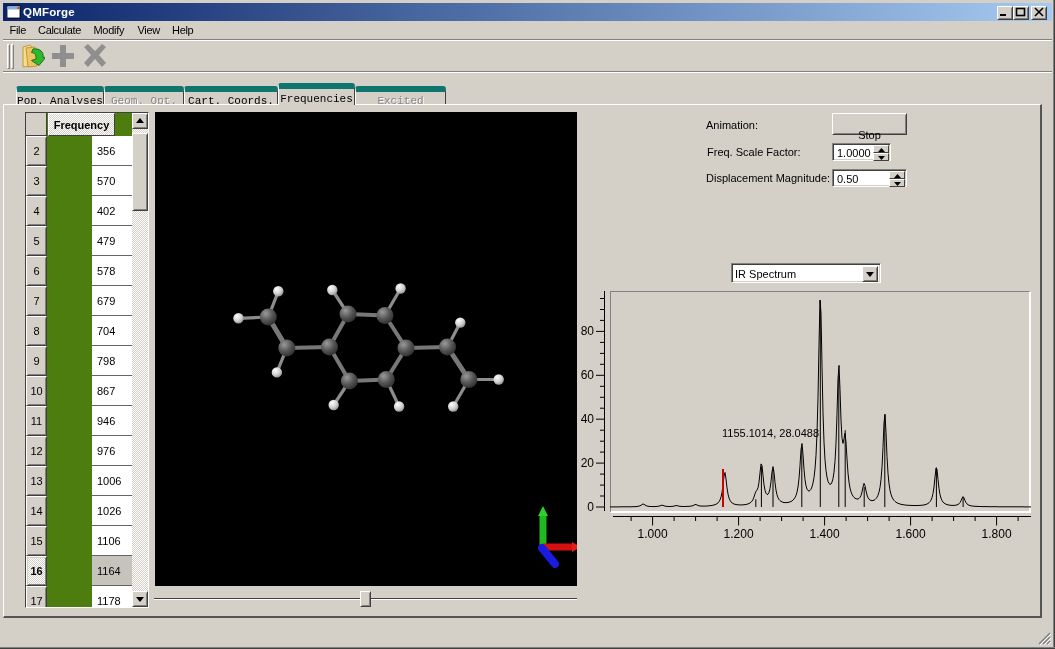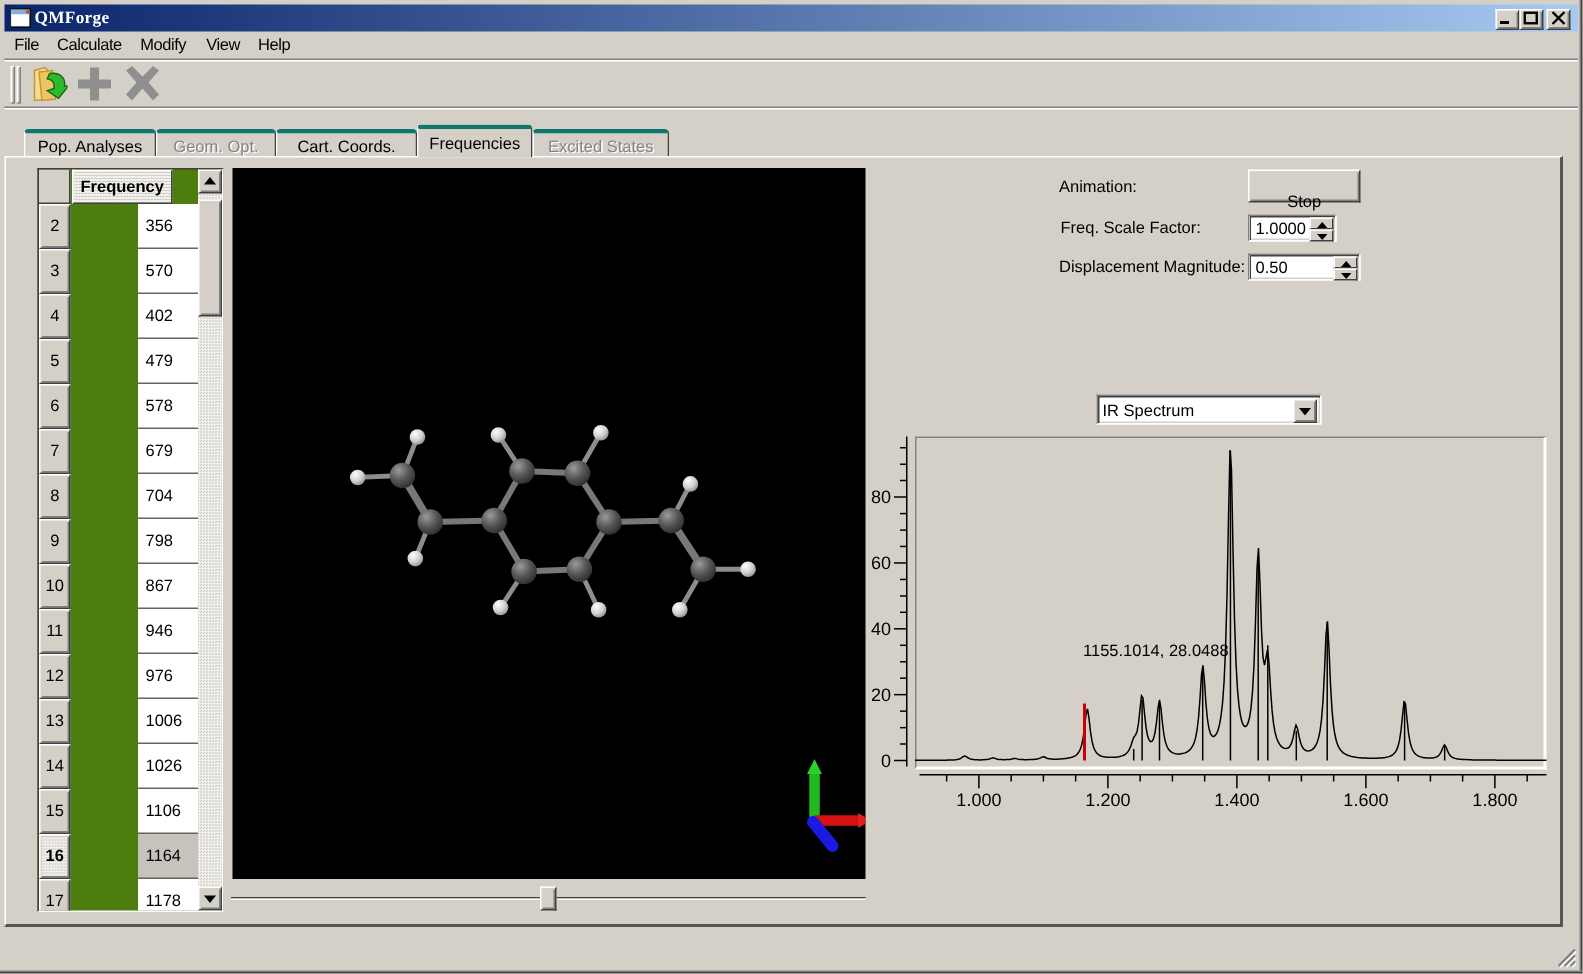--- a/index.html
+++ b/index.html
@@ -4,33 +4,33 @@
 <style>
 * { margin:0; padding:0; box-sizing:border-box; }
 html,body { width:1055px; height:649px; overflow:hidden; }
 body { font-family:"Liberation Sans", sans-serif; background:#d4d0c8; position:relative; font-size:12px; color:#000; }
 .abs { position:absolute; }
 
 #frame-r { position:absolute; right:0; top:0; width:2px; height:649px; background:#808080; border-right:1px solid #404040; }
 #frame-b { position:absolute; left:0; bottom:0; width:1055px; height:2px; background:#808080; border-bottom:1px solid #404040; }
 
 #titlebar { position:absolute; left:3px; top:3px; width:1049px; height:18px; background:linear-gradient(to right,#0a246a,#a6caf0); }
-#title-text { position:absolute; left:20px; top:2.5px; color:#fff; font-weight:bold; font-size:11.5px; letter-spacing:0.2px;font-family:Liberation Serif, serif; }
+#title-text { position:absolute; left:20px; top:2.5px; color:#fff; font-weight:bold; font-size:11.5px; letter-spacing:0.2px; }
 .winbtn { position:absolute; top:3px; width:16px; height:14px; background:#d4d0c8; border:1px solid; border-color:#fff #404040 #404040 #fff; box-shadow:inset 1px 1px 0 #d4d0c8, inset -1px -1px 0 #808080; font-size:10px; text-align:center; line-height:12px; }
 
 #menubar { position:absolute; left:3px; top:21px; width:1049px; height:18px; }
 .menu-item { position:absolute; top:3px; font-size:11px; letter-spacing:-0.3px; }
 
 #tb-sep1 { position:absolute; left:3px; top:39px; width:1049px; height:2px; border-top:1px solid #808080; border-bottom:1px solid #fff; }
 #toolbar { position:absolute; left:3px; top:41px; width:1049px; height:31px; }
 #tb-sep2 { position:absolute; left:3px; top:71px; width:1049px; height:2px; border-top:1px solid #808080; border-bottom:1px solid #fff; }
 #tb-grip { position:absolute; left:4px; top:3px; width:3px; height:25px; border:1px solid; border-color:#fff #808080 #808080 #fff; background:#d4d0c8; }
 #tb-grip2 { position:absolute; left:8px; top:3px; width:3px; height:25px; border:1px solid; border-color:#fff #808080 #808080 #fff; background:#d4d0c8; }
 
-.tab { position:absolute; top:86px; height:18px; background:#d4d0c8; border-top:3px solid #0f766e; border-left:1px solid #fff; border-right:1px solid #404040; border-top-left-radius:3px; border-top-right-radius:3px; text-align:center; font-size:11px; padding-top:3px; }
+.tab { position:absolute; top:86px; height:18px; background:#d4d0c8; border-top:6px solid #0f766e; border-left:1px solid #fff; border-right:1px solid #404040; border-top-left-radius:3px; border-top-right-radius:3px; text-align:center; font-size:11px; padding-top:3px;font-family:Liberation Mono, monospace; }
 .tab.active { top:83px; height:22px; padding-top:4px; z-index:5; }
 .tab.disabled { color:#868686; text-shadow:1px 1px 0 #fff; }
 
 #pane { position:absolute; left:3px; top:104px; width:1039px; height:514px; border-top:1px solid #fff; border-left:1px solid #fff; border-right:2px solid #555; border-bottom:2px solid #555; background:#d4d0c8; }
 
 #tablewrap { position:absolute; left:25px; top:112px; width:124px; height:496px; border:1px solid; border-color:#404040 #fff #fff #404040; background:#4d7c0f; overflow:hidden; }
 #tbl-corner { position:absolute; left:0; top:0; width:21px; height:23px; background:#d4d0c8; border-right:1px solid #404040; border-bottom:1px solid #404040; }
 #tbl-header { position:absolute; left:22px; top:0; width:67px; height:23px; background:#d4d0c8; background-image:conic-gradient(#fff 25%, #d4d0c8 0 50%, #fff 0 75%, #d4d0c8 0); background-size:2px 2px; border:1px solid; border-color:#fff #404040 #404040 #fff; font-weight:bold; text-align:center; padding-top:5px; font-size:11px; }
 #tbl-rows { position:absolute; left:0; top:23px; }
 .trow { position:absolute; left:0; width:106px; height:30px; }

